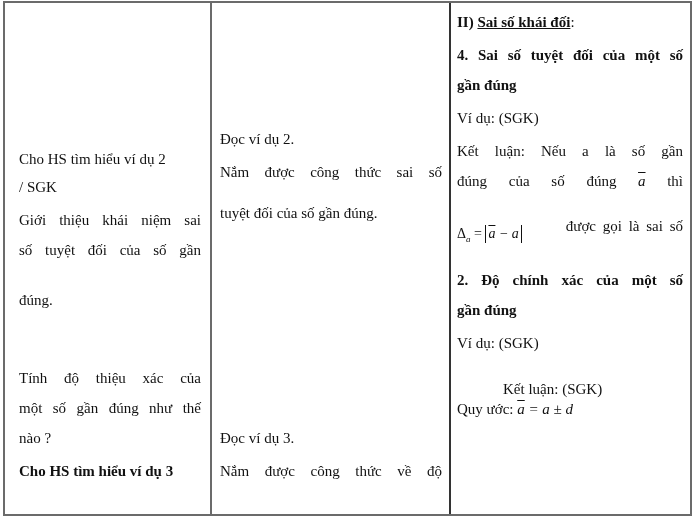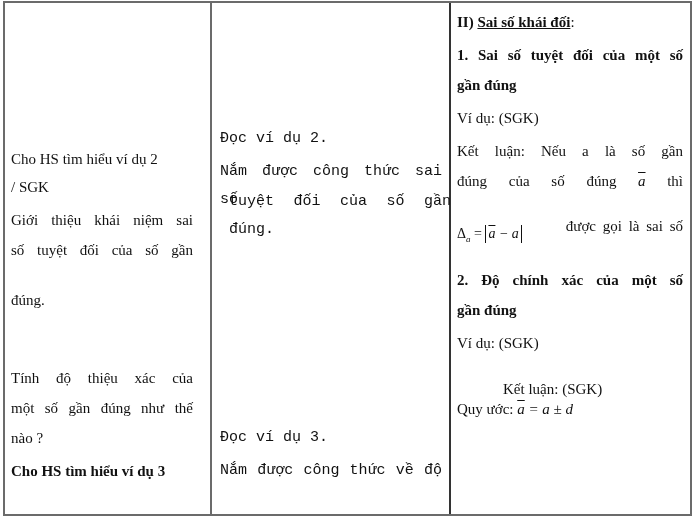--- a/index.html
+++ b/index.html
@@ -4,22 +4,22 @@
 <style>
   html, body { margin:0; padding:0; background:#ffffff; }
   body { width:695px; height:519px; position:relative; overflow:hidden;
          font-family:"Liberation Serif", "DejaVu Serif", serif; color:#111; }
   .table { position:absolute; left:3px; top:1px; width:689px; height:515px;
            border:2px solid #6b6b6b; box-sizing:border-box; }
   .vline { position:absolute; top:0; bottom:0; width:2px; background:#6b6b6b; }
   .vline.v1 { left:205px; }
   .vline.v2 { left:444px; background:#333; }
   .cell { position:absolute; top:0; bottom:0; box-sizing:border-box; }
-  .c1 { left:0; width:205px; padding:0 12px 0 6px; }
-  .c2 { left:207px; width:199px; padding:0 8px 0 20px;font-family:Liberation Mono, monospace; }
+  .c1 { left:8px; width:205px; padding:0 12px 0 6px; }
+  .c2 { left:207px; width:199px; padding:0 8px 0 20px; }
   .c3 { left:446px; width:241px; padding:0 8px 0 6px; }
   .p { position:absolute; font-size:15px; line-height:28px; text-align:justify;
        text-align-last:left; }
   .c1 .p { left:6px; width:182px; }
   .c2 .p { left:8px; width:222px; }
   .c3 .p { left:6px; width:226px; }
   .b { font-weight:bold; }
   .u { text-decoration:underline; }
   .just { text-align:justify; text-align-last:justify; }
   .over { text-decoration:overline; font-style:italic; }
@@ -44,31 +44,31 @@
 
     <div class="p just" style="top:361px;">Tính độ thiệu xác của</div>
     <div class="p just" style="top:391px;">một số gần đúng như thế</div>
     <div class="p" style="top:421px;">nào ?</div>
     <div class="p" style="top:454px;font-weight:bold;">Cho HS tìm hiểu ví dụ 3</div>
   </div>
 
   <div class="cell c2">
     <div class="p" style="top:122px;">Đọc ví dụ 2.</div>
     <div class="p just" style="top:155px;">Nắm được công thức sai số</div>
-    <div class="p" style="top:185px;margin-left:9px;">tuyệt đối của số gần đúng.</div>
+    <div class="p" style="top:196px;">tuyệt đối của số gần đúng.</div>
 
     <div class="p" style="top:421px;">Đọc ví dụ 3.</div>
     <div class="p just" style="top:454px;">Nắm được công thức về độ</div>
   </div>
 
   <div class="cell c3">
     <div class="p" style="top:5px;">
       <span class="b">II) </span><span class="b u">Sai số khái đối</span><span>:</span>
     </div>
-    <div class="p b just" style="top:38px;">1. Sai số tuyệt đối của một số</div>
+    <div class="p b just" style="top:38px;">4. Sai số tuyệt đối của một số</div>
     <div class="p b" style="top:68px;">gần đúng</div>
     <div class="p" style="top:101px;">Ví dụ: (SGK)</div>
     <div class="p just" style="top:134px;">Kết luận: Nếu a là số gần</div>
     <div class="p" style="top:164px; display:flex; justify-content:space-between;">
       <span style="word-spacing:18px;">đúng của số đúng</span>
       <span class="over">a</span>
       <span>thì</span>
     </div>
     <div class="p" style="top:197px; display:flex; justify-content:space-between; align-items:center;">
       <span style="font-size:14px;">

